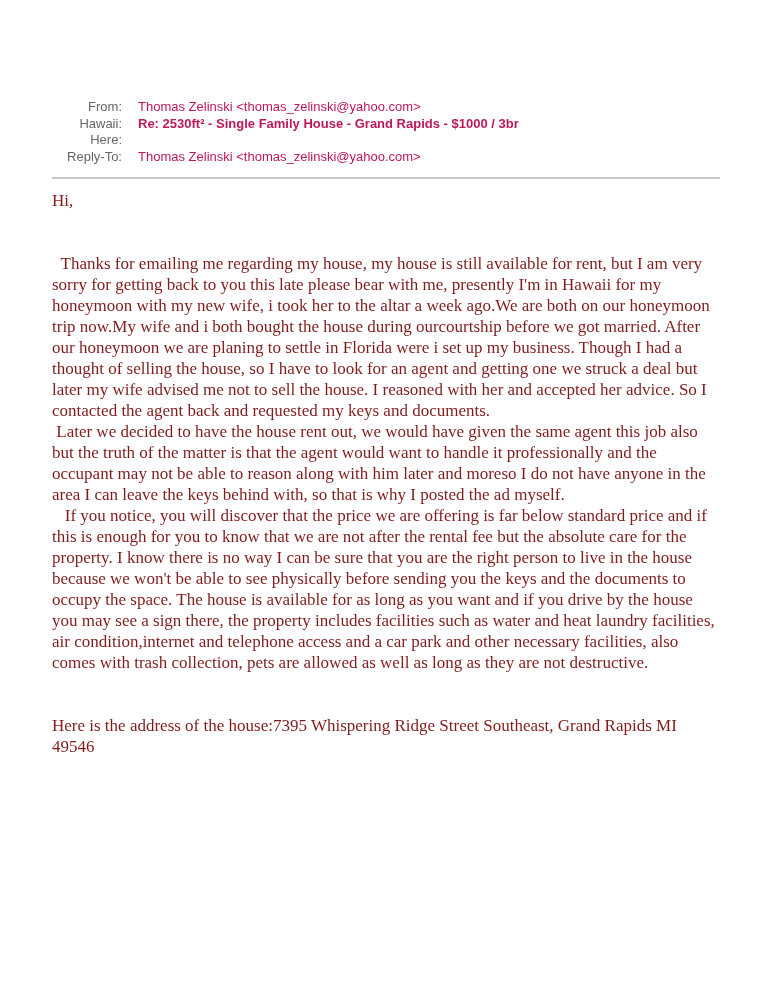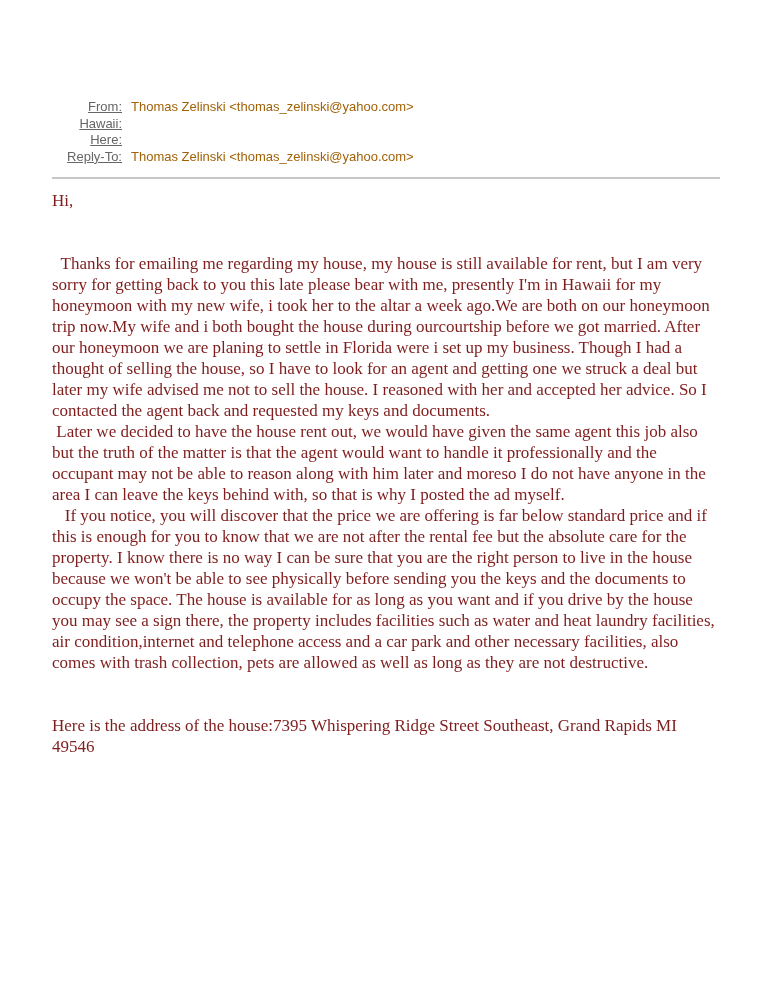--- a/index.html
+++ b/index.html
@@ -25,28 +25,27 @@
     line-height: 16.6px;
     color: #111111;
   }
   .header-row {
     display: flex;
     align-items: baseline;
   }
   .header-label {
     flex: none;
     width: 70px;
-    margin-right: 9px;
+    margin-right: 16px;
     text-align: right;
     color: #666666;
     white-space: nowrap;
-    text-decoration: underline;
   }
   .header-value {
-    color: #a16207;
+    color: #be185d;
     white-space: nowrap;
   }
   .header-row.subject .header-value {
     font-weight: bold;
   }
   .divider {
     margin-top: 12px;
     height: 2px;
     background: #c8c8c8;
   }
@@ -67,20 +66,21 @@
 
 <div class="page">
 
   <div class="email-header">
     <div class="header-row">
       <span class="header-label">From:</span>
       <span class="header-value">Thomas Zelinski &lt;thomas_zelinski@yahoo.com&gt;</span>
     </div>
     <div class="header-row subject">
       <span class="header-label">Hawaii:</span>
+      <span class="header-value">Re: 2530ft² - Single Family House - Grand Rapids - $1000 / 3br</span>
     </div>
     <div class="header-row">
       <span class="header-label">Here:</span>
     </div>
     <div class="header-row">
       <span class="header-label">Reply-To:</span>
       <span class="header-value">Thomas Zelinski &lt;thomas_zelinski@yahoo.com&gt;</span>
     </div>
   </div>
 

